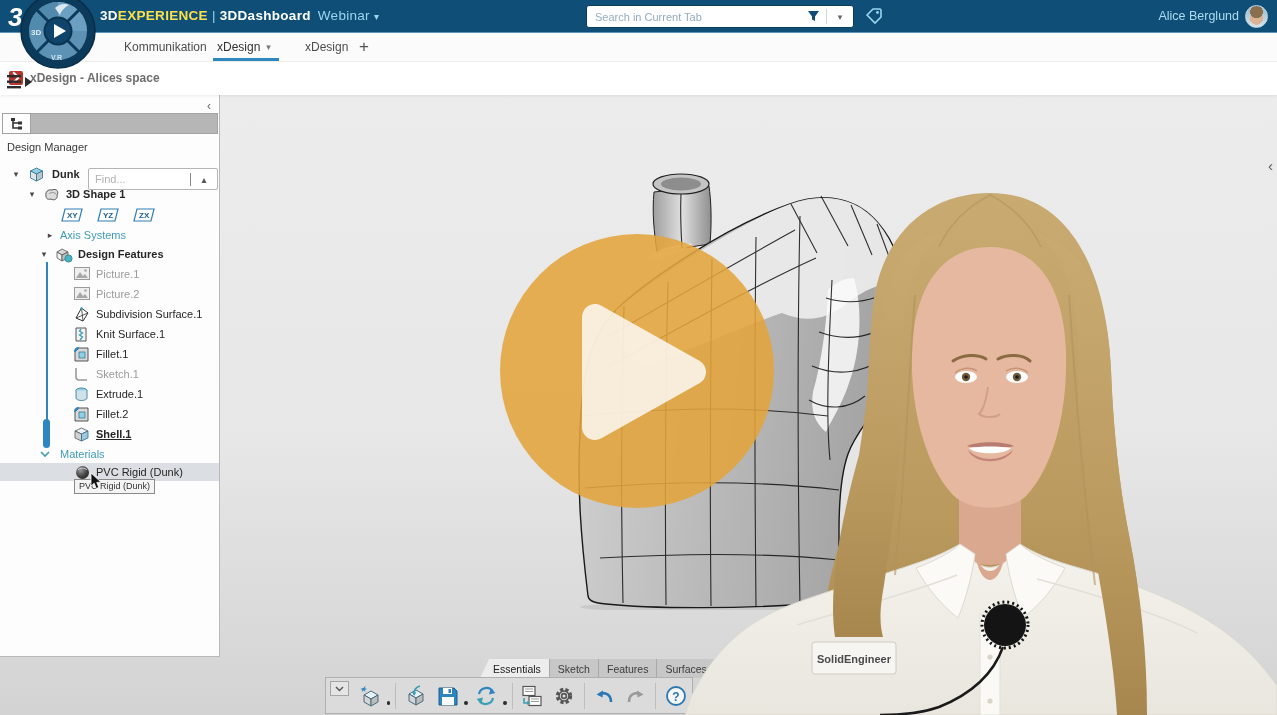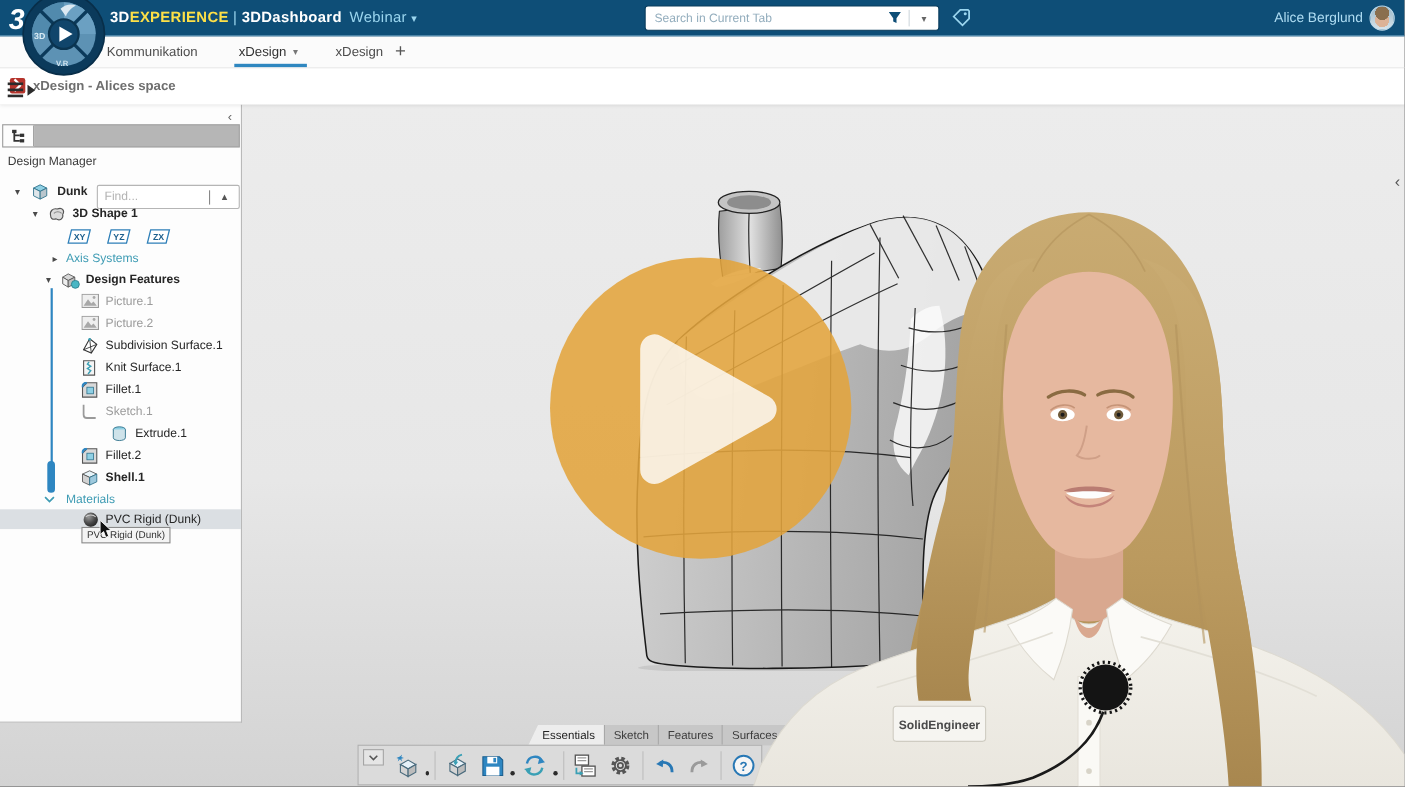--- a/index.html
+++ b/index.html
@@ -57,21 +57,21 @@
   .dm-collapse{width:26px;text-align:center;color:#555;font-size:10px;cursor:pointer;}
 
   .trow{position:absolute;left:0;width:219px;height:18px;cursor:default;}
   .trow.sel{background:#dbdfe3;}
   .tw{position:absolute;top:50%;transform:translateY(-50%);width:12px;text-align:center;font-size:9px;color:#4a4a4a;cursor:pointer;}
   .ticon{position:absolute;top:2px;}
   .tlabel{position:absolute;top:50%;transform:translateY(-50%);white-space:nowrap;color:#262626;}
   .dim{color:#9b9b9b;}
   .teal{color:#3f9cb4;}
   .b{font-weight:bold;}
-  .u{}
+  .u{text-decoration:underline;}
   .guide{position:absolute;left:46px;top:167px;width:2px;height:184px;background:#2e86c1;}
   .thumb{position:absolute;left:43px;top:324px;width:7px;height:29px;border-radius:4px;background:#2e86c1;}
   .tooltip{position:absolute;left:74px;top:384px;height:15px;line-height:13px;padding:0 4px;background:#f4f4f4;border:1px solid #8a8a8a;font-size:9px;color:#333;white-space:nowrap;}
 
   
   .rtabs{position:absolute;left:480px;top:659px;height:19px;display:flex;background:#c7c7c7;clip-path:polygon(9px 0,100% 0,100% 100%,0 100%);z-index:6;}
   .rtab{height:19px;display:flex;align-items:center;justify-content:center;font-size:10.5px;color:#3c3c3c;border-right:1px solid #a8a8a8;cursor:pointer;padding:0 8px;}
   .rtab.active{background:#ededed;color:#222;}
   .toolbar{position:absolute;left:325px;top:677px;width:368px;height:37px;background:#dbdbdb;border:1px solid #b0b0b0;z-index:6;display:flex;align-items:center;}
   .tb-collapse{width:20px;height:15px;margin:0 5px 14px 4px;background:#e5e5e5;border:1px solid #a5a5a5;display:flex;align-items:center;justify-content:center;cursor:pointer;}
@@ -259,21 +259,21 @@
     <text x="32" y="68" font-size="7" font-weight="bold" fill="#cfe4f0">V.R</text>
   </svg>
 
   <div class="tabbar">
     <svg class="hamb" width="28" height="18" viewBox="0 0 28 18">
       <rect x="1" y="2" width="14" height="2.4" fill="#2b2b2b"></rect>
         <rect x="1" y="7.5" width="14" height="2.4" fill="#2b2b2b"></rect>
         <rect x="1" y="13" width="14" height="2.4" fill="#2b2b2b"></rect>
       <polygon points="19,4 19,14 26,9" fill="#2b2b2b"></polygon>
     </svg>
-    <div class="tab" style="left:97px;">
+    <div class="tab" style="left:124px;">
         <span>Kommunikation</span>
       </div>
     <div class="tab active" style="left:217px;">
         <span>xDesign</span>
         <span class="tchev">▾</span>
       </div>
     <div class="tab-underline" style="left:213px;width:66px;"></div>
     <div class="tab" style="left:305px;">
         <span>xDesign</span>
       </div>
@@ -391,21 +391,21 @@
           <rect x="5" y="5" width="6" height="6" fill="#8fd0e4" stroke="#2b6f8a" stroke-width="0.7"></rect>
         </svg>
       <span class="tlabel" style="left:96px;">Fillet.1</span>
     </div>
     <div class="trow" style="top:270px;">
       <svg class="ticon" style="left:74px;" width="15" height="14" viewBox="0 0 15 14">
           <path d="M2,1 L2,10 Q2,13 5,13 L13,13" stroke="#9a9a9a" stroke-width="1.6" fill="none"></path>
         </svg>
       <span class="tlabel dim" style="left:96px;">Sketch.1</span>
     </div>
-    <div class="trow" style="top:290px;margin-left:27px;">
+    <div class="trow" style="top:290px;">
       <svg class="ticon" style="left:74px;" width="15" height="15" viewBox="0 0 15 15">
           <ellipse cx="7.5" cy="3.5" rx="5.5" ry="2.5" fill="#8fd0e4" stroke="#2b6f8a" stroke-width="0.8"></ellipse>
           <path d="M2,3.5 L2,11 A5.5,2.5 0 0 0 13,11 L13,3.5" fill="#cfe3ea" stroke="#2b6f8a" stroke-width="0.8"></path>
         </svg>
       <span class="tlabel" style="left:96px;">Extrude.1</span>
     </div>
     <div class="trow" style="top:310px;">
       <svg class="ticon" style="left:74px;" width="15" height="15" viewBox="0 0 15 15">
           <path d="M1,5 L5,1 L14,1 L14,14 L1,14 Z" fill="#d9d9d9" stroke="#555" stroke-width="1"></path>
           <path d="M1,5 Q1,1 5,1" stroke="#2e86c1" stroke-width="2" fill="none"></path>

